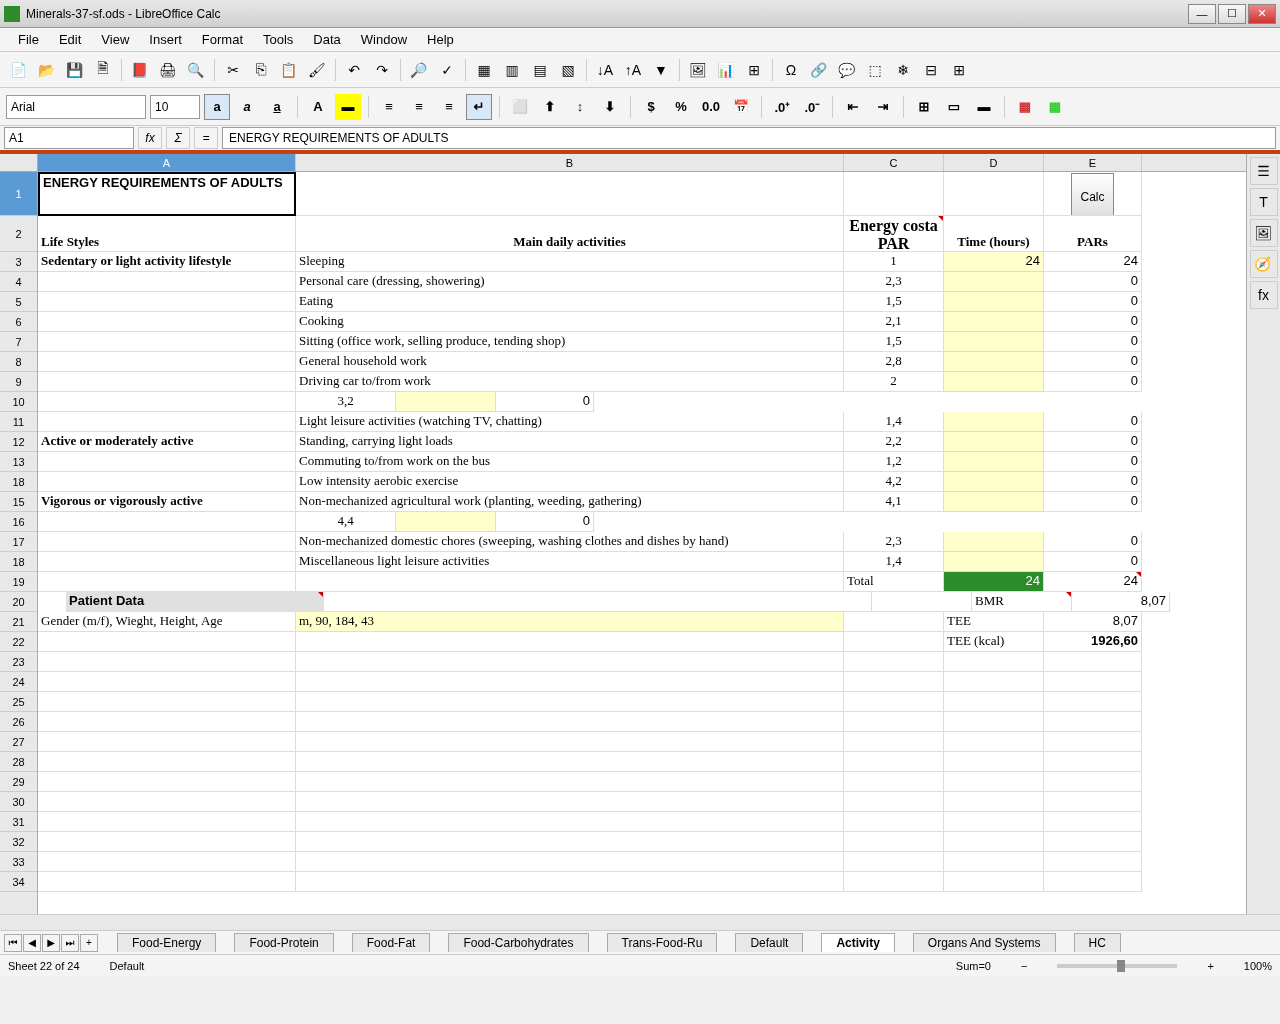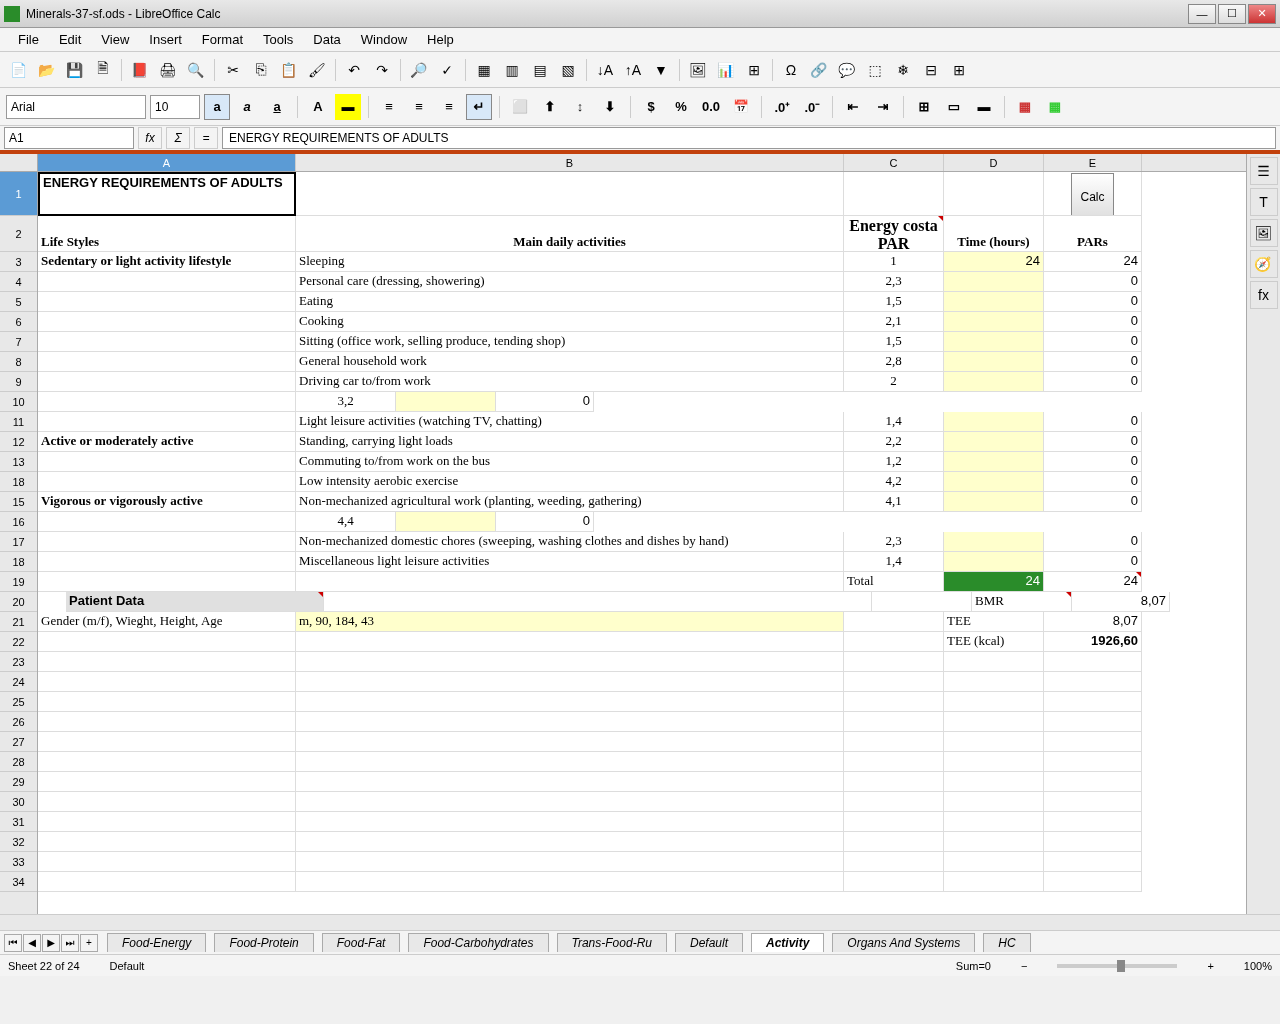--- a/index.html
+++ b/index.html
@@ -60,21 +60,21 @@
 .comment-mark { position:relative; }
 .comment-mark::after { content:''; position:absolute; top:0; right:0; width:0; height:0; border-left:5px solid transparent; border-top:5px solid #c00; }
 
 .sidebar { width: 34px; background:#e8e8e8; border-left:1px solid #aaa; }
 .side-btn { width:28px; height:28px; margin:3px auto; border:1px solid #ccc; display:flex; align-items:center; justify-content:center; font-size:14px; }
 
 .hscroll { height:16px; background:#e8e8e8; border-top:1px solid #ccc; }
 
 .sheet-tabs { height: 24px; background:#f4f4f4; display:flex; align-items:center; border-top:1px solid #ccc; padding:0 4px; gap:0; }
 .tab-nav { width:18px; height:18px; border:1px solid #aaa; display:flex; align-items:center; justify-content:center; font-size:10px; margin-right:1px; }
-.sheet-tab { padding:2px 14px; font-size:12px; border:1px solid #aaa; border-bottom:none; background:#e8e8e8; margin-left:8px;font-style:italic; }
+.sheet-tab { padding:2px 14px; font-size:12px; border:1px solid #aaa; border-bottom:none; background:#e8e8e8; margin-left:18px; }
 .sheet-tab.active { background:#fff; font-weight:bold; }
 
 .statusbar { height:22px; background:#f4f4f4; border-top:1px solid #ccc; display:flex; align-items:center; font-size:11px; padding:0 8px; gap:30px; }
 .status-sec { flex:0 0 auto; }
 .status-spacer { flex:1; }
 .zoom-slider { width:120px; height:4px; background:#ccc; position:relative; }
 .zoom-slider::before { content:''; position:absolute; left:50%; top:-4px; width:8px; height:12px; background:#888; }
 </style>
 </head>
 <body>

